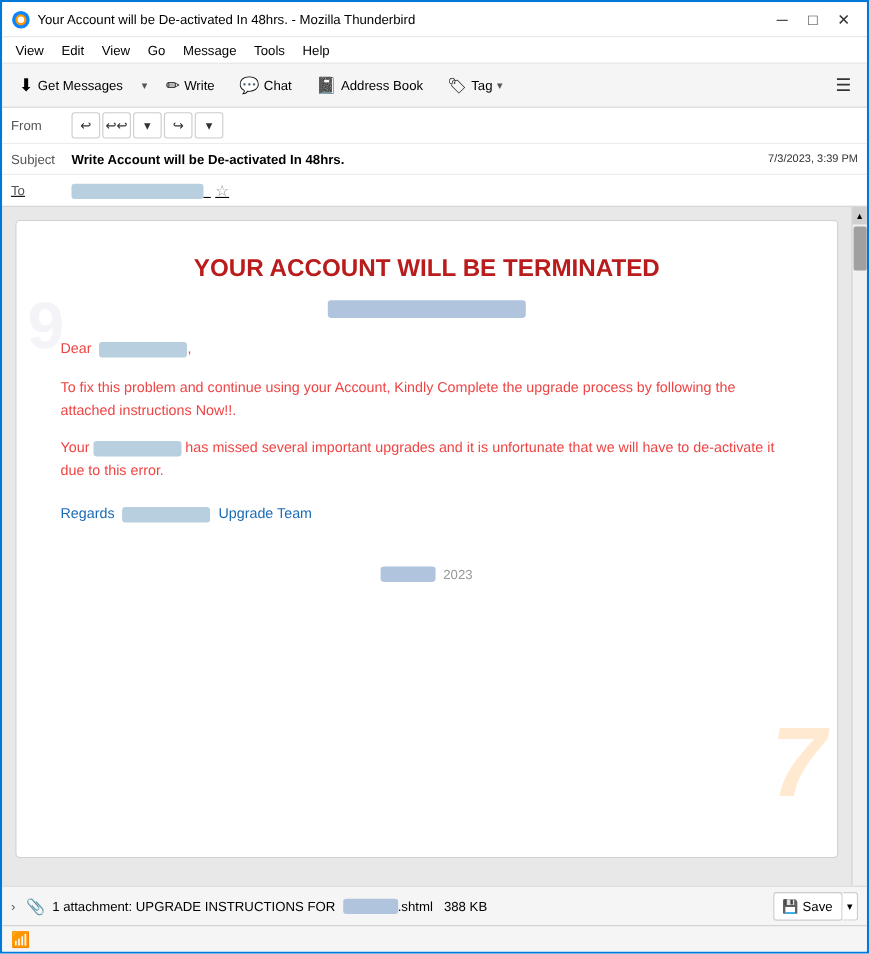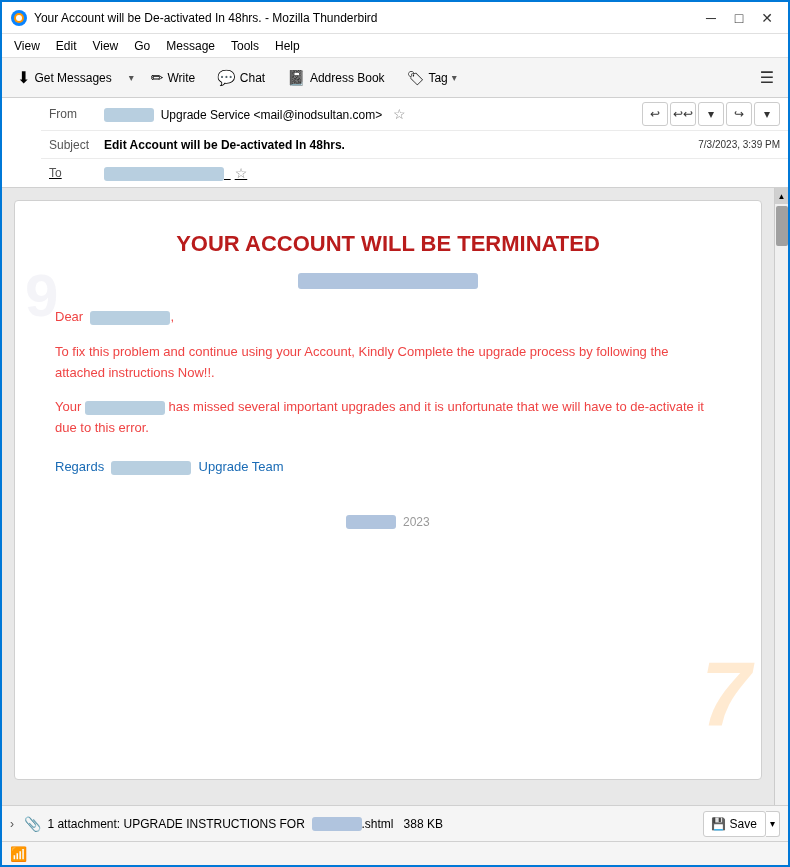--- a/index.html
+++ b/index.html
@@ -129,21 +129,20 @@
       background: #ffffff;
       border-bottom: 1px solid #d0d0d0;
       flex-shrink: 0;
     }
     .email-header-row {
       display: flex;
       align-items: center;
       padding: 4px 8px;
       min-height: 28px;
       border-bottom: 1px solid #ebebeb;
-      margin-left: 39px;
     }
     .email-header-row:last-child { border-bottom: none; text-decoration: underline; }
     .email-header-label {
       color: #555;
       font-size: 12px;
       width: 55px;
       flex-shrink: 0;
     }
     .email-header-value {
       flex: 1;
@@ -457,38 +456,33 @@
 
     <div class="toolbar-spacer"></div>
 
     <button class="hamburger-btn">☰</button>
   </div>
 
   <div class="email-header">
 
     <div class="email-header-row">
       <span class="email-header-label">From</span>
-      <span class="email-header-value">
-        <span class="blurred-text blur-span blur-span-sm">&nbsp;&nbsp;&nbsp;&nbsp;&nbsp;&nbsp;&nbsp;</span>
-        &nbsp;<span>Upgrade Service &lt;mail@inodsultan.com&gt;</span>
-        &nbsp;<span class="star-icon">☆</span>
-      </span>
       <div class="nav-buttons">
         <button class="nav-btn">↩</button>
         <button class="nav-btn">↩↩</button>
         <button class="nav-btn">▾</button>
         <button class="nav-btn">↪</button>
         <button class="nav-btn">▾</button>
       </div>
     </div>
 
     <div class="email-header-row">
       <span class="email-header-label">Subject</span>
       <span class="email-header-value">
-        <strong>Edit Account will be De-activated In 48hrs.</strong>
+        <strong>Write Account will be De-activated In 48hrs.</strong>
       </span>
       <span class="email-header-date">7/3/2023, 3:39 PM</span>
     </div>
 
     <div class="email-header-row">
       <span class="email-header-label">To</span>
       <span class="email-header-value">
         <span class="blurred-text blur-span blur-span-lg">&nbsp;&nbsp;&nbsp;&nbsp;&nbsp;&nbsp;&nbsp;&nbsp;&nbsp;&nbsp;&nbsp;&nbsp;&nbsp;</span>
         &nbsp;<span class="star-icon">☆</span>
       </span>

